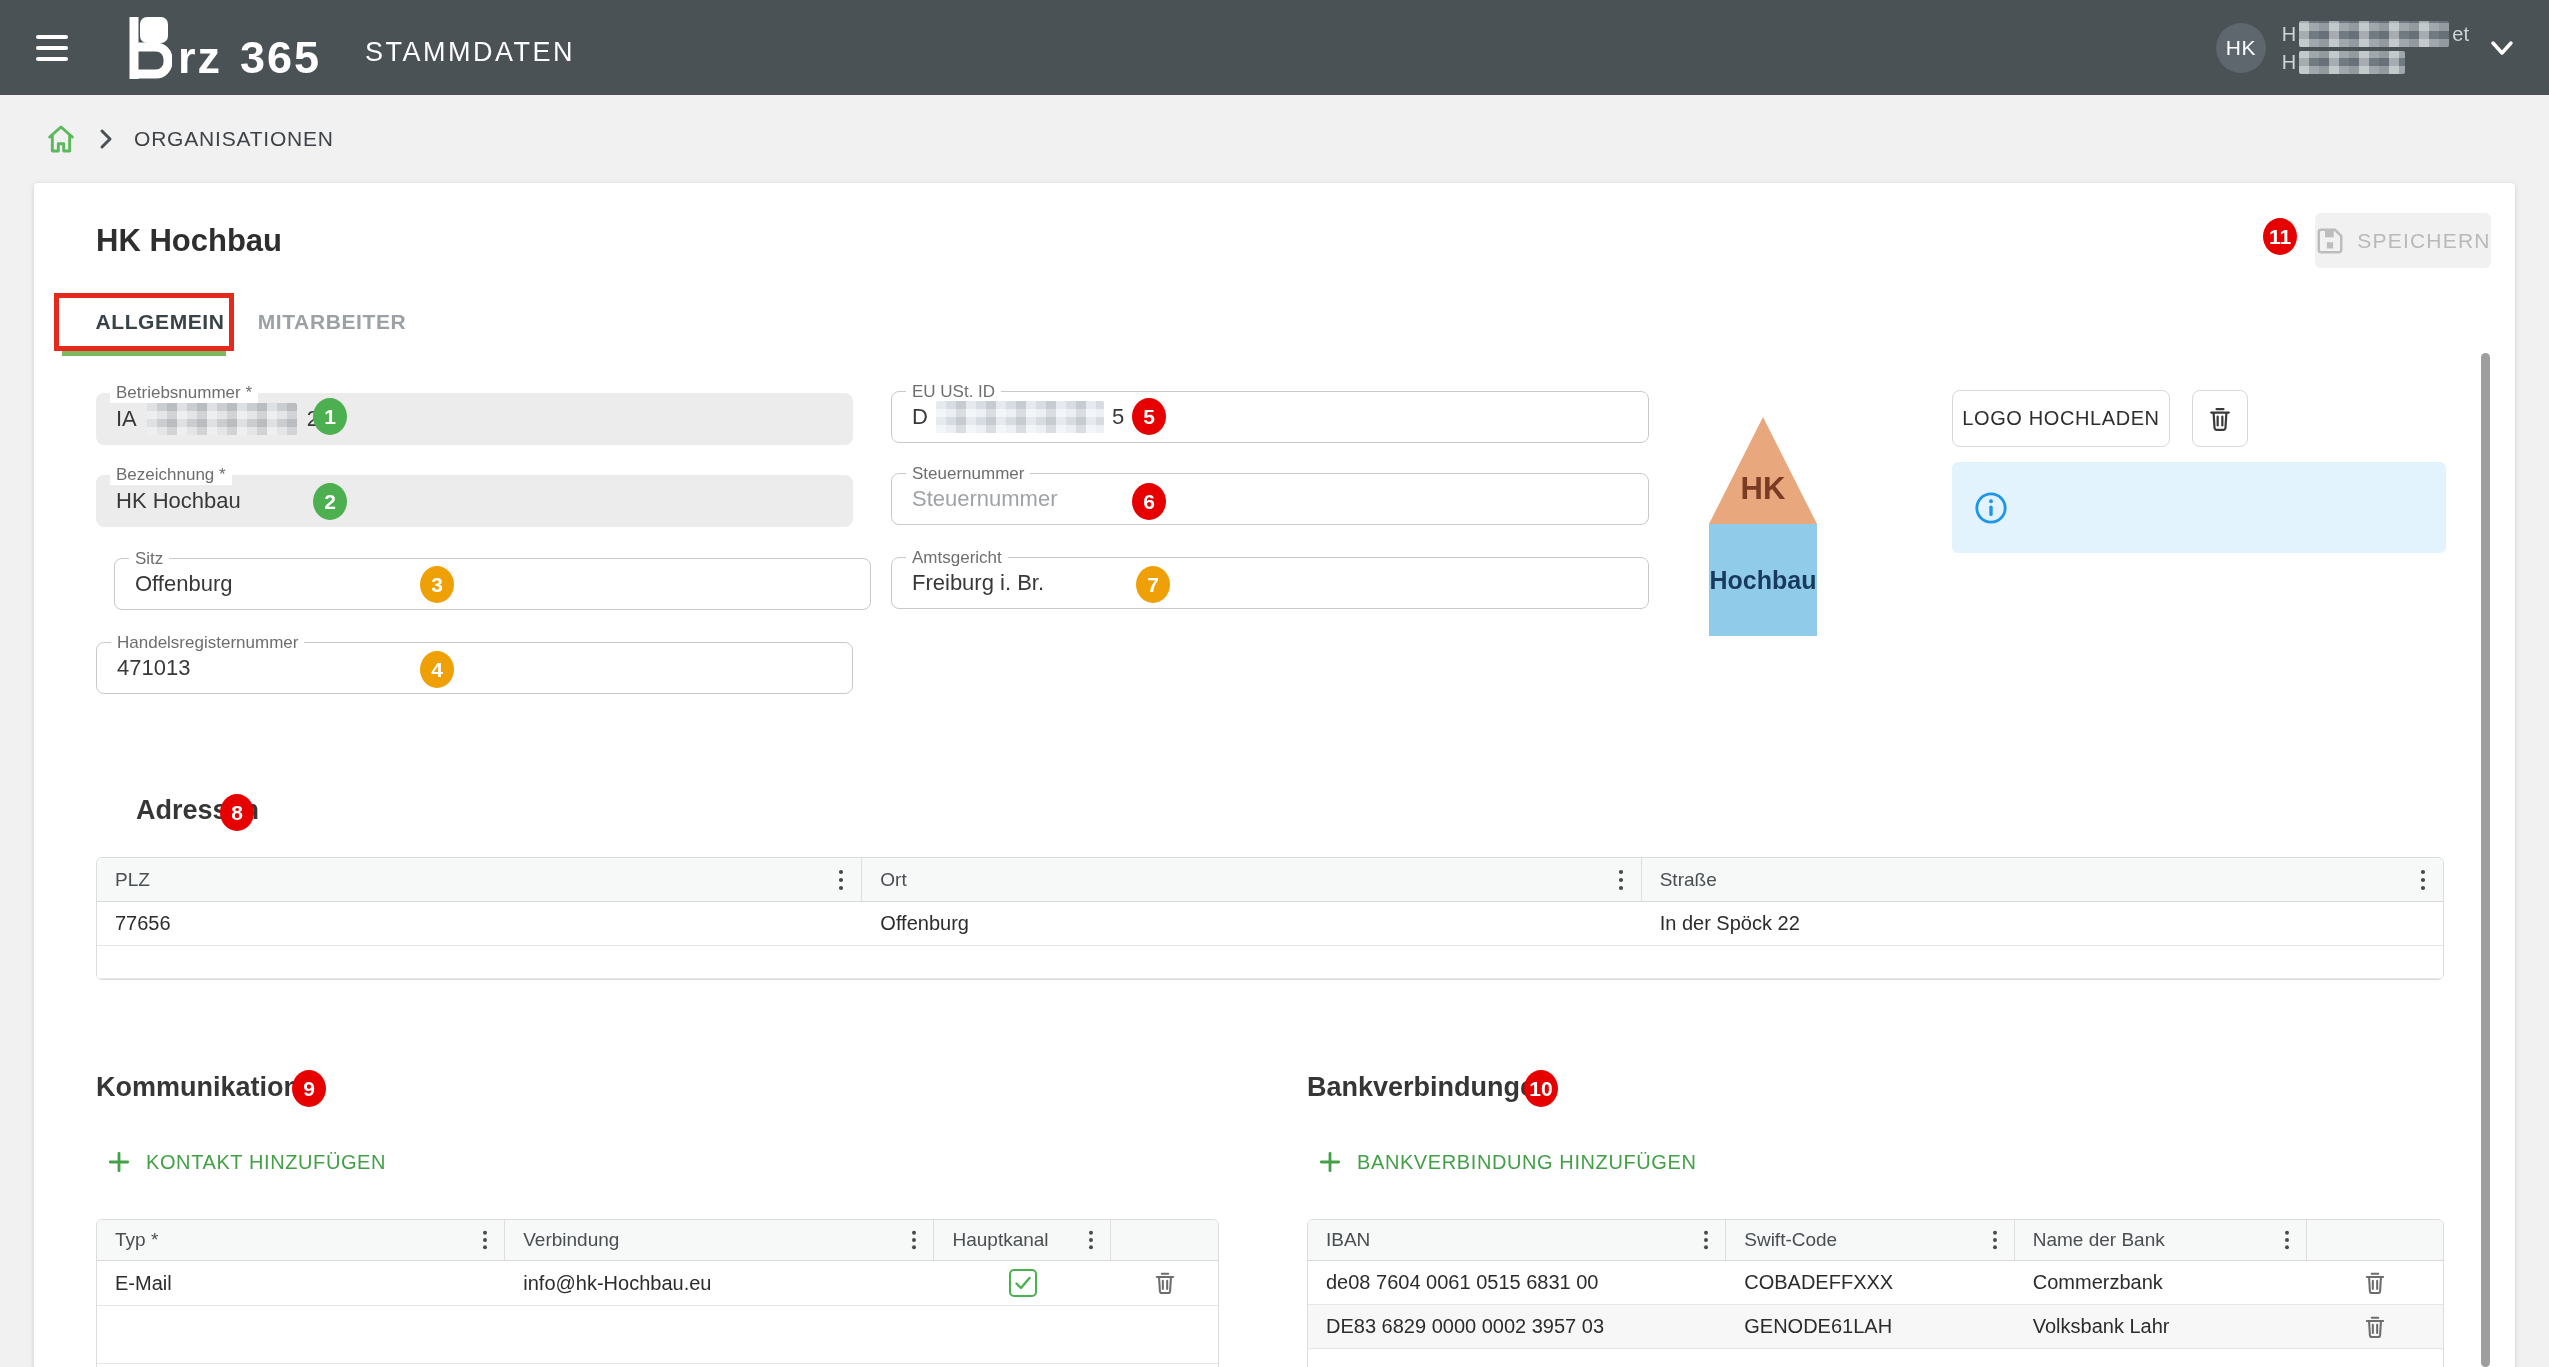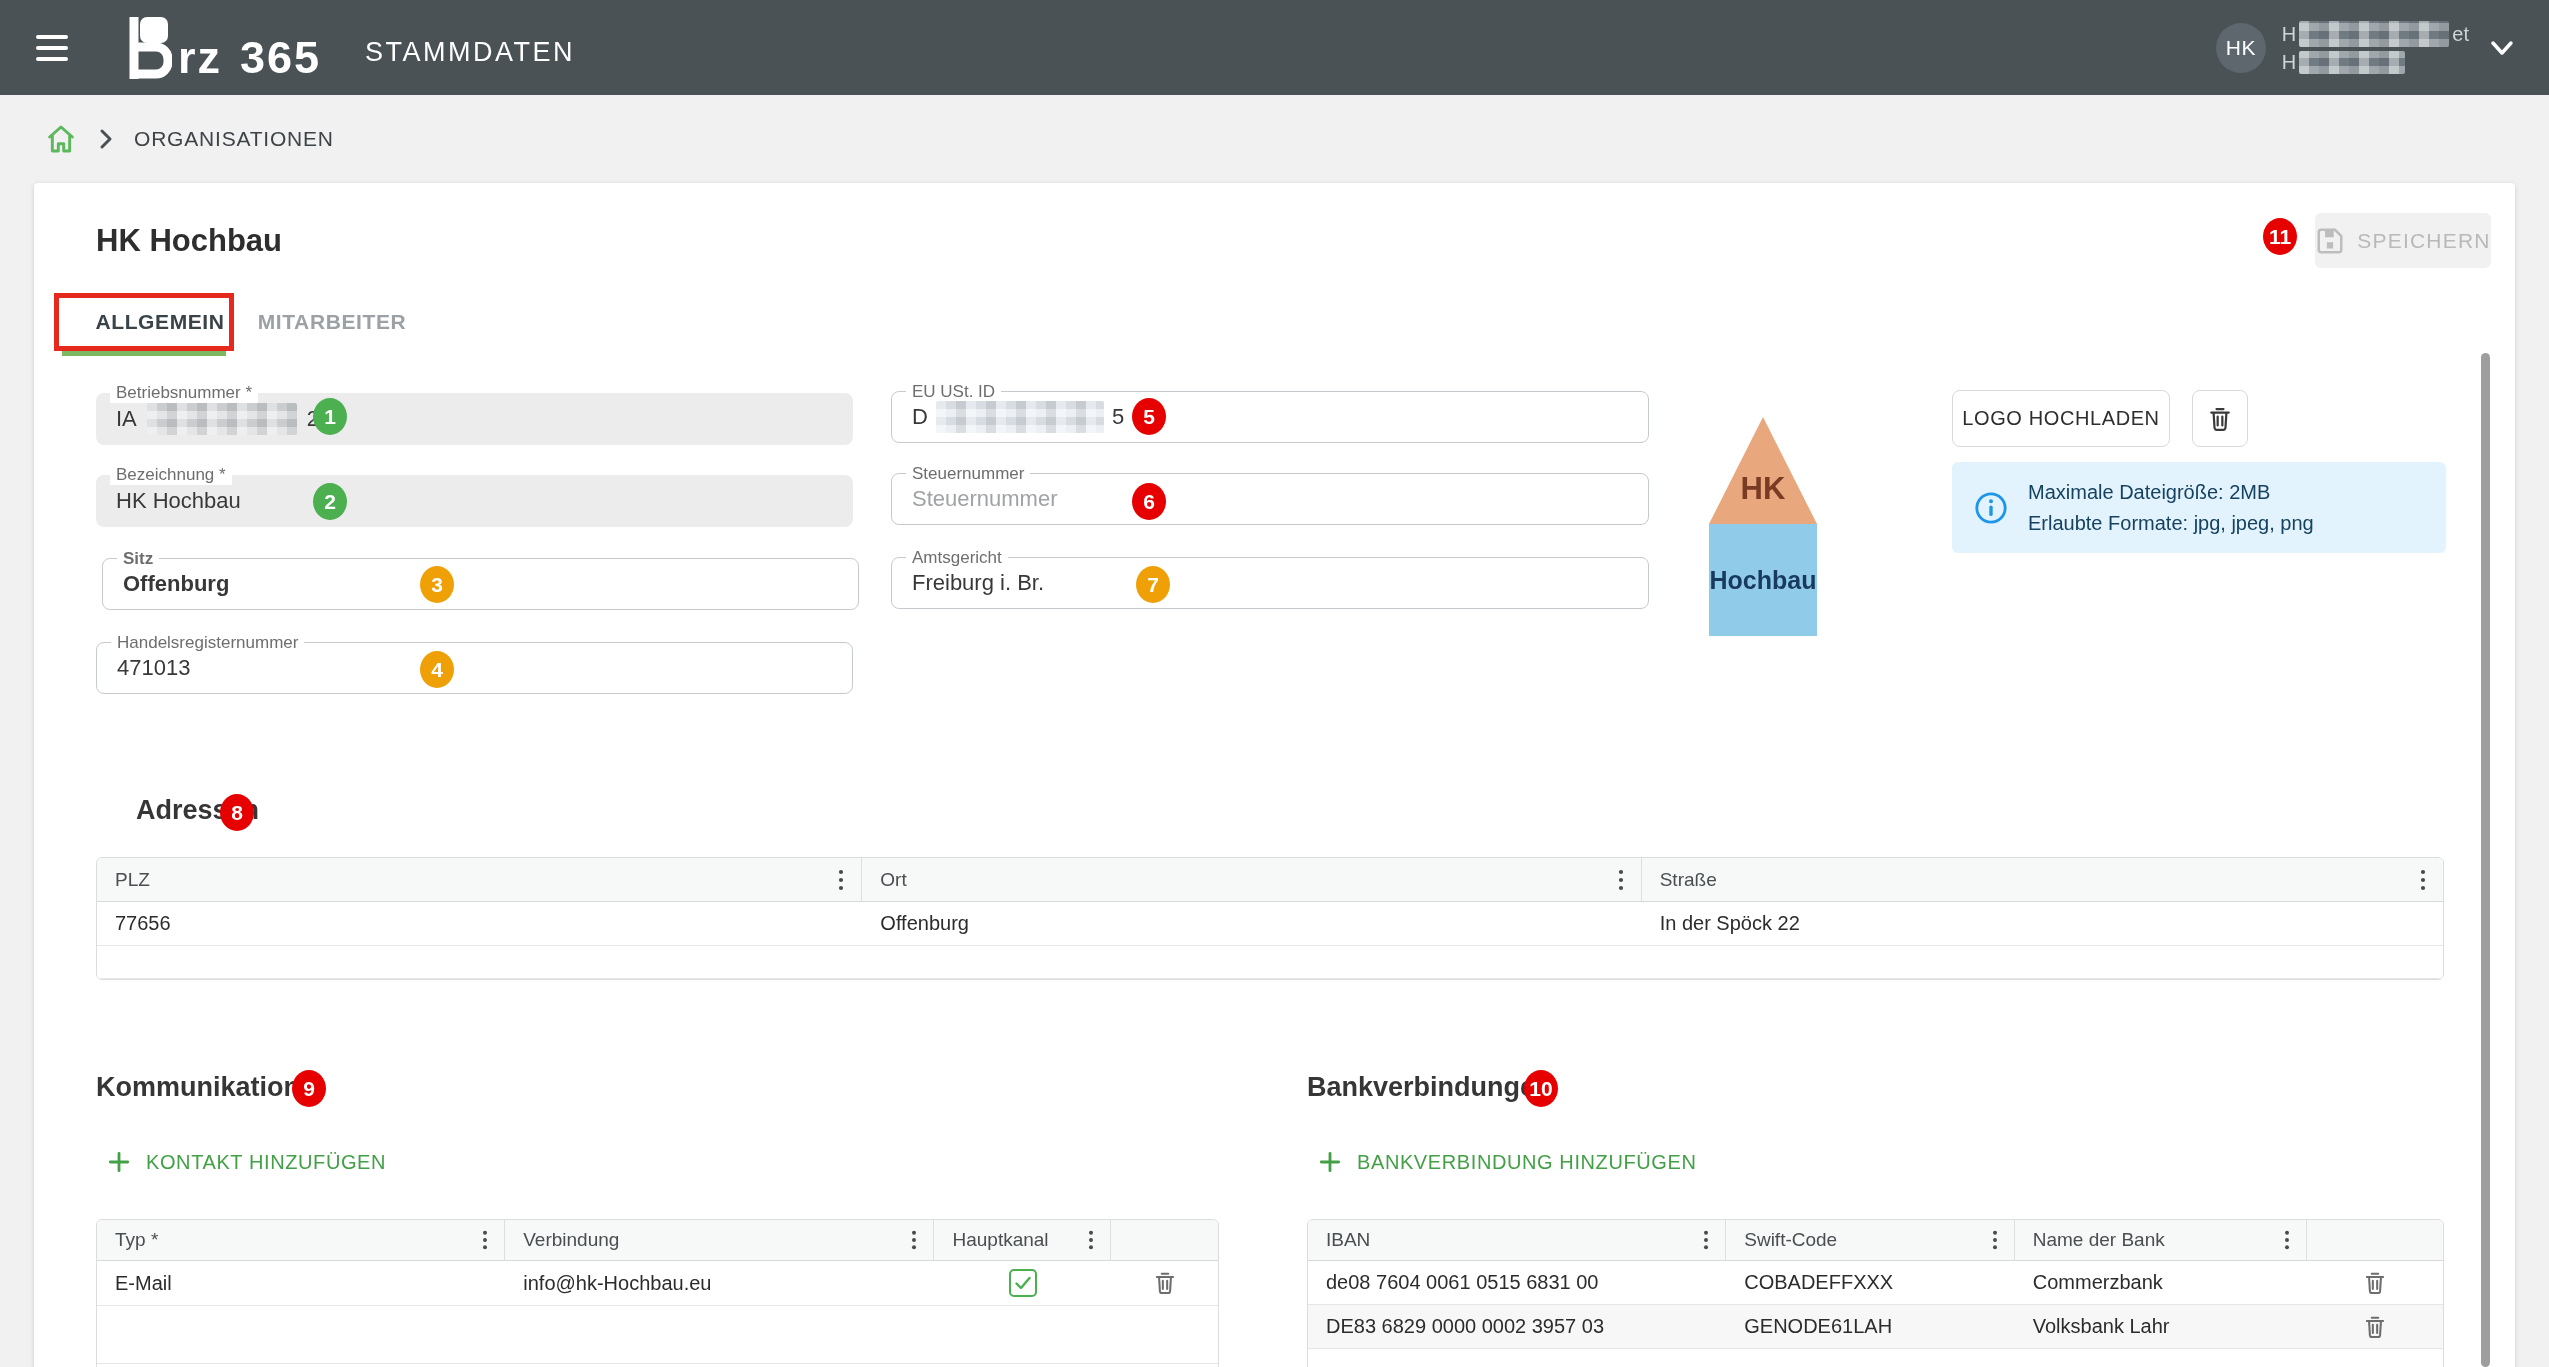--- a/index.html
+++ b/index.html
@@ -192,21 +192,21 @@
       </div>
 
     <div class="field filled" style="left:62px; top:292px;">
       <span class="flabel">Bezeichnung *</span>
       <span class="fvalue">HK Hochbau</span>
     </div>
     <div class="badge green" style="left:279px; top:300px;">
         <span>2</span>
       </div>
 
-    <div class="field outlined" style="left:68px; top:375px;font-weight:bold;">
+    <div class="field outlined" style="left:80px; top:375px;">
       <span class="flabel">Sitz</span>
       <span class="fvalue">Offenburg</span>
     </div>
     <div class="badge orange" style="left:386px; top:383px;">
         <span>3</span>
       </div>
 
     <div class="field outlined" style="left:62px; top:459px;">
       <span class="flabel">Handelsregisternummer</span>
       <span class="fvalue">471013</span>
@@ -253,24 +253,20 @@
         <path d="M9 3.5 H15 M4.5 6.5 H19.5 M6.5 6.5 L7.3 19.5 A2 2 0 0 0 9.3 21.3 H14.7 A2 2 0 0 0 16.7 19.5 L17.5 6.5" fill="none" stroke="#3a3a3a" stroke-width="1.9" stroke-linecap="round"></path>
         <path d="M10 10 V17.5 M14 10 V17.5" stroke="#3a3a3a" stroke-width="1.9" stroke-linecap="round"></path>
       </svg>
     </button>
     <div class="info-box">
       <svg width="34" height="34" viewBox="0 0 24 24">
         <circle cx="12" cy="12" r="10" fill="none" stroke="#1e96e8" stroke-width="2"></circle>
         <circle cx="12" cy="7.2" r="1.4" fill="#1e96e8"></circle>
         <rect x="10.8" y="10.2" width="2.4" height="7.5" rx="1.2" fill="#1e96e8"></rect>
       </svg>
-      <div class="info-text">
-        <div>Maximale Dateigröße: 2MB</div>
-        <div>Erlaubte Formate: jpg, jpeg, png</div>
-      </div>
     </div>
 
     <h2 class="sec-title" style="left:62px; top:612px;margin-left:40px;">Adressen</h2>
     <div class="badge red" style="left:186px; top:611px;">
         <span>8</span>
       </div>
 
     <section class="tbl adressen-tbl">
       <div class="thead">
         <div class="th" style="width:766px;">

